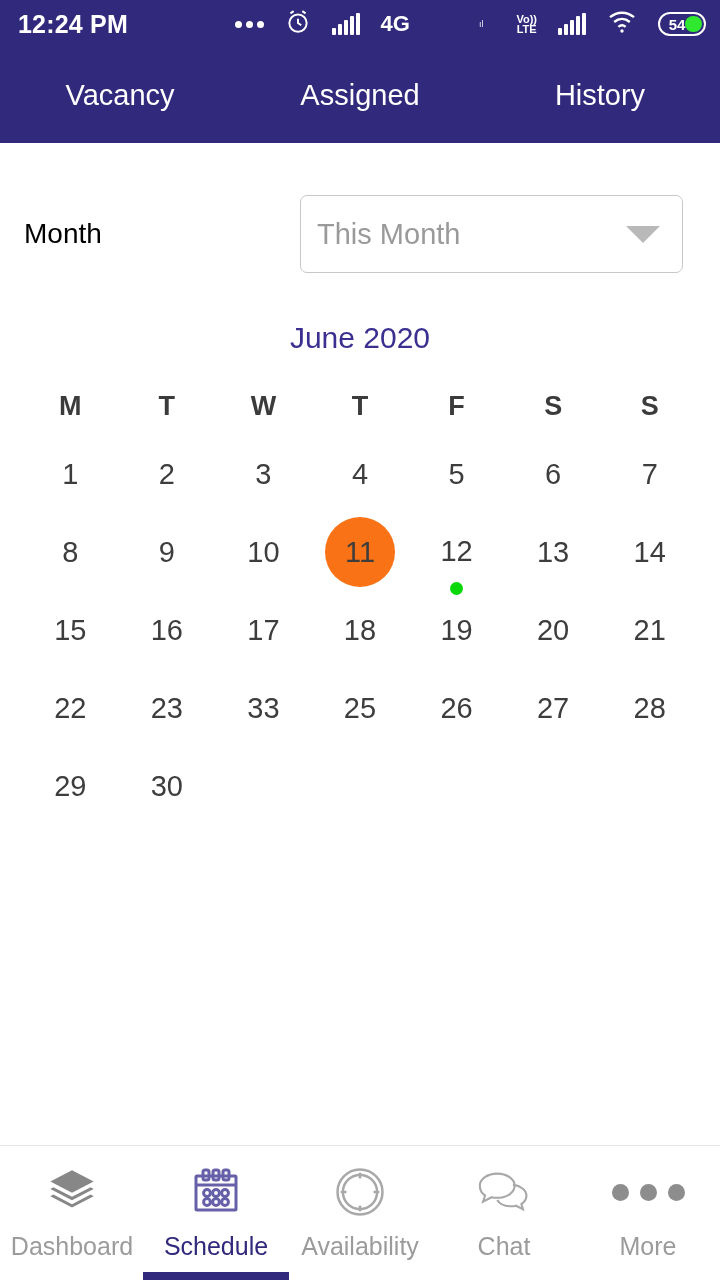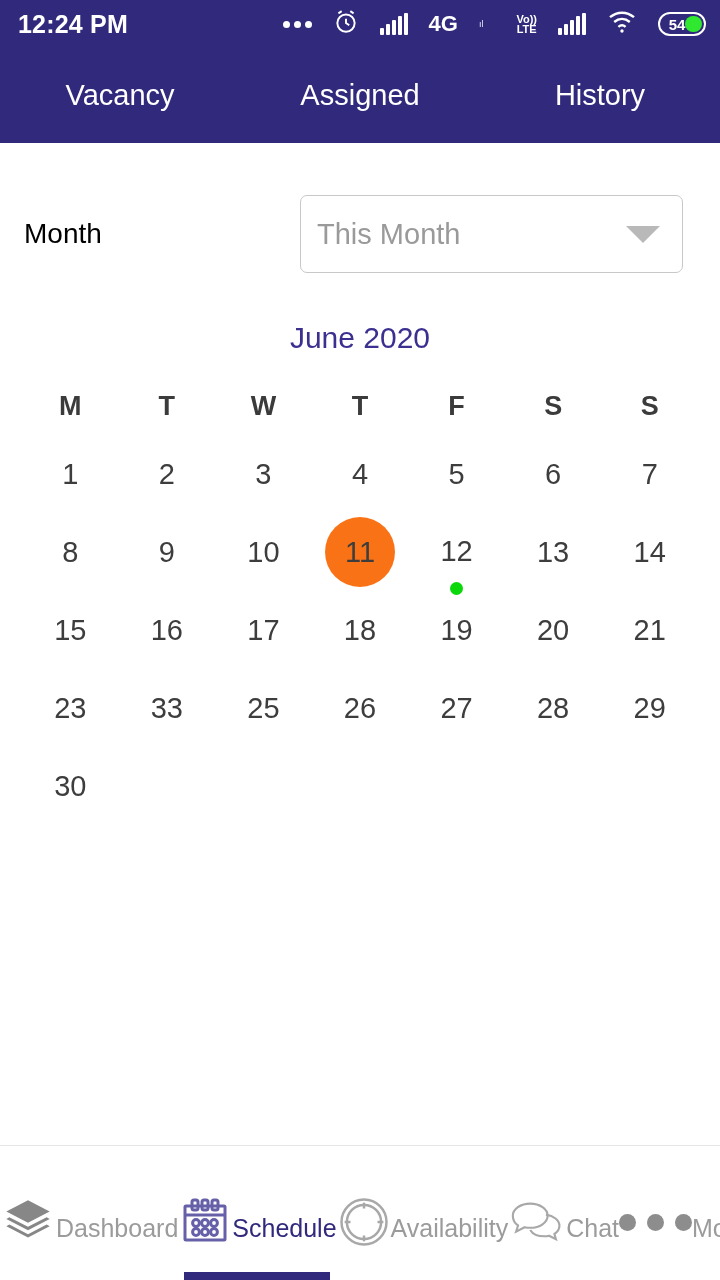--- a/index.html
+++ b/index.html
@@ -37,21 +37,21 @@
 
   .sig { display:flex; align-items:flex-end; gap:2px; height:22px; }
   .sig b { width:4px; background:#fff; display:block; border-radius:1px; }
   .sig b:nth-child(1){ height:7px; }
   .sig b:nth-child(2){ height:11px; }
   .sig b:nth-child(3){ height:15px; }
   .sig b:nth-child(4){ height:19px; }
   .sig b:nth-child(5){ height:22px; }
 
   .net-4g { font-size:22px; font-weight:bold; line-height:1; }
-  .net-sub { font-size:9px; font-weight:normal; line-height:1; opacity:.9; }
+  .net-sub { font-size:9px; font-weight:normal; line-height:1; opacity:.9;margin-left:48px; }
   .volte { font-size:11px; font-weight:bold; line-height:10px; text-align:center;margin-left:12px; }
 
   .battery {
     width:48px; height:24px;
     border:2px solid #ffffff;
     border-radius:12px;
     position:relative;
     display:flex; align-items:center;
     padding:2px;
   }
@@ -182,21 +182,21 @@
     height:135px;
     background:#ffffff;
     border-top:1.5px solid #e6e6e6;
     display:flex;
     align-items:flex-start;
     padding-top:18px;
   }
   .nav-item {
     flex:1;
     display:flex;
-    flex-direction:row;
+    flex-direction:column;
     align-items:center;
     position:relative;
     height:100%;
   }
   .nav-icon { height:56px; display:flex; align-items:center; justify-content:center; }
   .nav-label {
     margin-top:12px;
     font-size:25px;
     color:#9b9b9b;
   }
@@ -368,20 +368,23 @@
           <div class="day-num">18</div>
         </div>
         <div class="day-cell">
           <div class="day-num">19</div>
         </div>
         <div class="day-cell">
           <div class="day-num">20</div>
         </div>
         <div class="day-cell">
           <div class="day-num">21</div>
+        </div>
+        <div class="day-cell">
+          <div class="day-num">22</div>
         </div>
         <div class="day-cell">
           <div class="day-num">23</div>
         </div>
         <div class="day-cell">
           <div class="day-num">33</div>
         </div>
         <div class="day-cell">
           <div class="day-num">25</div>
         </div>

